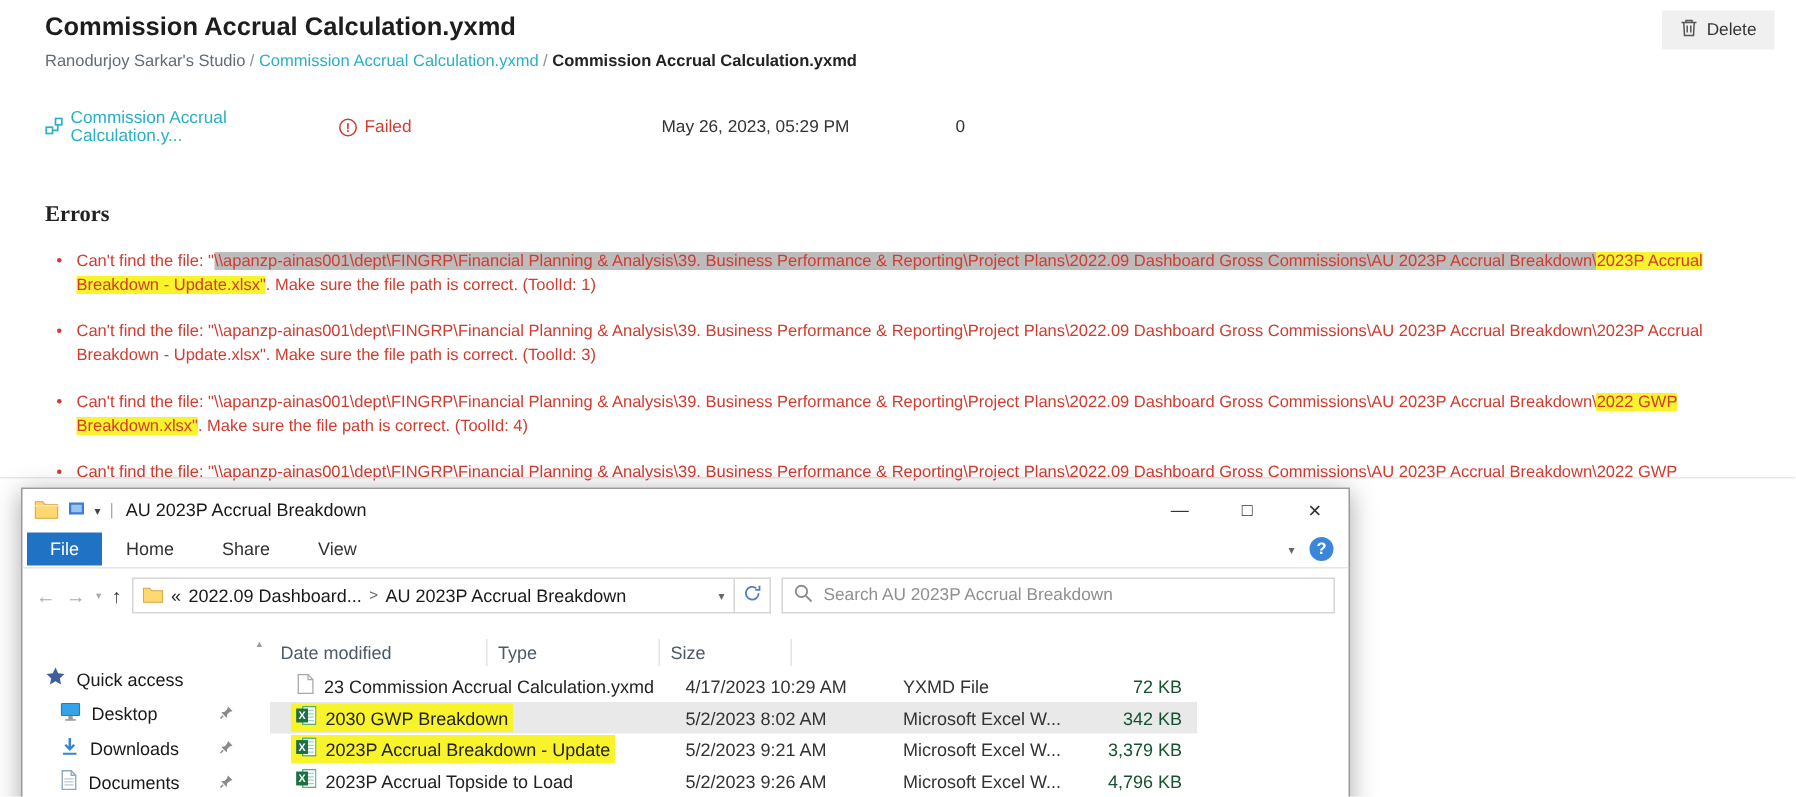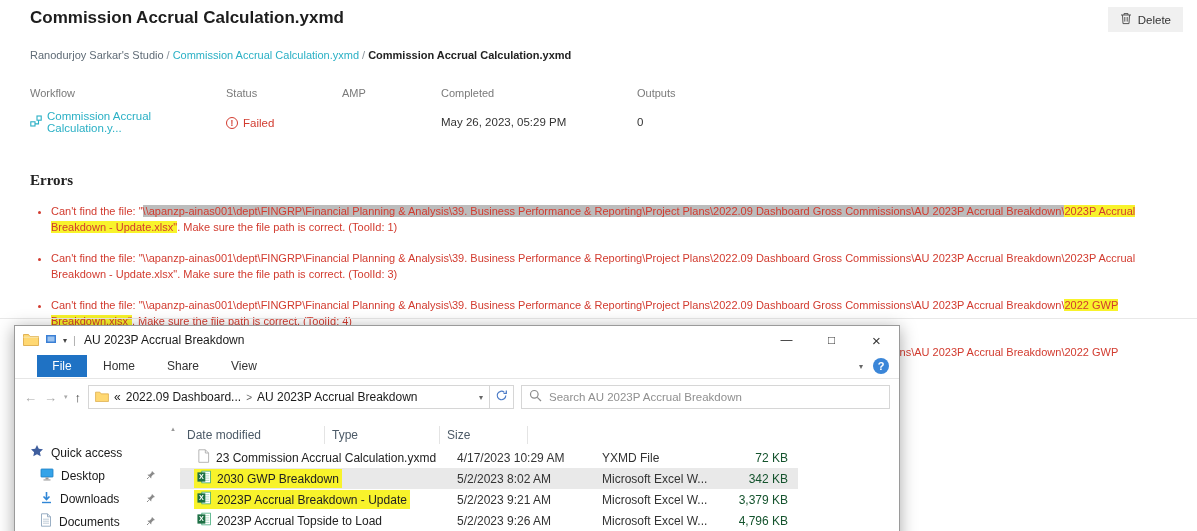--- a/index.html
+++ b/index.html
@@ -2,21 +2,21 @@
 <html><head>
 <meta charset="utf-8">
 <style>
   * { box-sizing: border-box; margin: 0; padding: 0; }
   html,body { width: 1197px; height: 531px; overflow: hidden; background: #fff;
     font-family: "Liberation Sans", sans-serif; position: relative; }
 
   
   .page { padding: 8px 30px; position: relative; width: 100%; height: 100%; }
   .page-title { font-size: 17px; font-weight: bold; color: #1d1d1d; }
-  .breadcrumb { margin-top: 21px; font-size: 11px; color: #5f6b76; }
+  .breadcrumb { margin-top: 7px; font-size: 11px; color: #5f6b76; }
   .bc-link { color: #2ab0c5; text-decoration: none; cursor: pointer; }
   .bc-current { color: #222; font-weight: bold; }
   .bc-sep { color: #8a949c; margin: 0 3px; }
   .delete-btn { position: absolute; right: 14px; top: 7px; display: inline-flex; align-items: center;
     gap: 6px; background: #f0f0f0; border: none; border-radius: 0; padding: 5px 12px;
     font-size: 11.5px; color: #333; cursor: pointer; font-family: inherit; }
 
   .wf-section { margin-top: 26px; }
   .wf-grid { display: grid; grid-template-columns: 196px 116px 99px 196px 120px; align-items: center; }
   .wf-head { font-size: 11px; color: #7a7a7a; }
@@ -41,21 +41,21 @@
   .titlebar { height: 28px; display: flex; align-items: center; padding-left: 8px; }
   .qat { display: flex; align-items: center; gap: 6px; }
   .qat-drop { font-size: 8px; color: #444; }
   .tb-pipe { color: #aaa; margin: 0 8px 0 6px; font-size: 11px; }
   .win-title { font-size: 12px; color: #1a1a1a; }
   .win-controls { margin-left: auto; display: flex; height: 100%; }
   .win-btn { width: 45px; height: 100%; display: flex; align-items: center; justify-content: center;
     font-size: 12px; color: #333; cursor: pointer; }
   .win-btn.close { font-size: 15px; }
 
-  .menubar { display: flex; align-items: center; height: 25px; padding-left: 22px; border-bottom: 1px solid #e6e6e6; }
+  .menubar { display: flex; align-items: center; height: 25px; padding-left: 3px; border-bottom: 1px solid #e6e6e6; }
   .menu-file { background: #1f72c4; color: #fff; width: 50px; height: 22px; display: flex;
     align-items: center; justify-content: center; font-size: 12px; cursor: pointer; }
   .menu-item { padding: 3px 16px; font-size: 12px; color: #333; cursor: pointer; }
   .menu-right { margin-left: auto; display: flex; align-items: center; gap: 10px; padding-right: 10px; }
   .ribbon-chev { font-size: 8px; color: #666; }
   .help-btn { width: 16px; height: 16px; border-radius: 50%; background: #3b86d8; color: #fff;
     font-size: 11px; font-weight: bold; text-align: center; line-height: 16px; cursor: pointer; }
 
   .addressbar { display: flex; align-items: center; height: 36px; padding: 0 9px; gap: 7px; }
   .nav-arrow { font-size: 13px; color: #a9a9a9; cursor: pointer; }
@@ -107,27 +107,20 @@
     <span>Ranodurjoy Sarkar's Studio</span><span class="bc-sep">/</span><a class="bc-link">Commission Accrual Calculation.yxmd</a><span class="bc-sep">/</span><span class="bc-current">Commission Accrual Calculation.yxmd</span>
   </div>
   <button class="delete-btn">
     <span><svg width="12" height="13" viewBox="0 0 12 13">
           <path d="M1 3h10M4 3V1.6h4V3M2.5 3l.5 8.6h6l.5-8.6M4.8 5v4.6M7.2 5v4.6" fill="none" stroke="#555" stroke-width="1"></path>
         </svg></span>
     <span>Delete</span>
   </button>
 
   <div class="wf-section">
-    <div class="wf-grid wf-head">
-      <div>Workflow</div>
-      <div>Status</div>
-      <div>AMP</div>
-      <div>Completed</div>
-      <div>Outputs</div>
-    </div>
     <div class="wf-grid wf-row">
       <div>
         <span class="wf-name">
           <span><svg width="12" height="12" viewBox="0 0 12 12">
                 <rect x="0.8" y="6.8" width="4.2" height="4.2" fill="none" stroke="#2ab0c5" stroke-width="1.1"></rect>
                 <rect x="7" y="1" width="4.2" height="4.2" fill="none" stroke="#2ab0c5" stroke-width="1.1"></rect>
                 <path d="M5 8.9h3.5V5.2" fill="none" stroke="#2ab0c5" stroke-width="1.1"></path>
               </svg></span>
           <span>Commission Accrual Calculation.y...</span>
         </span>

